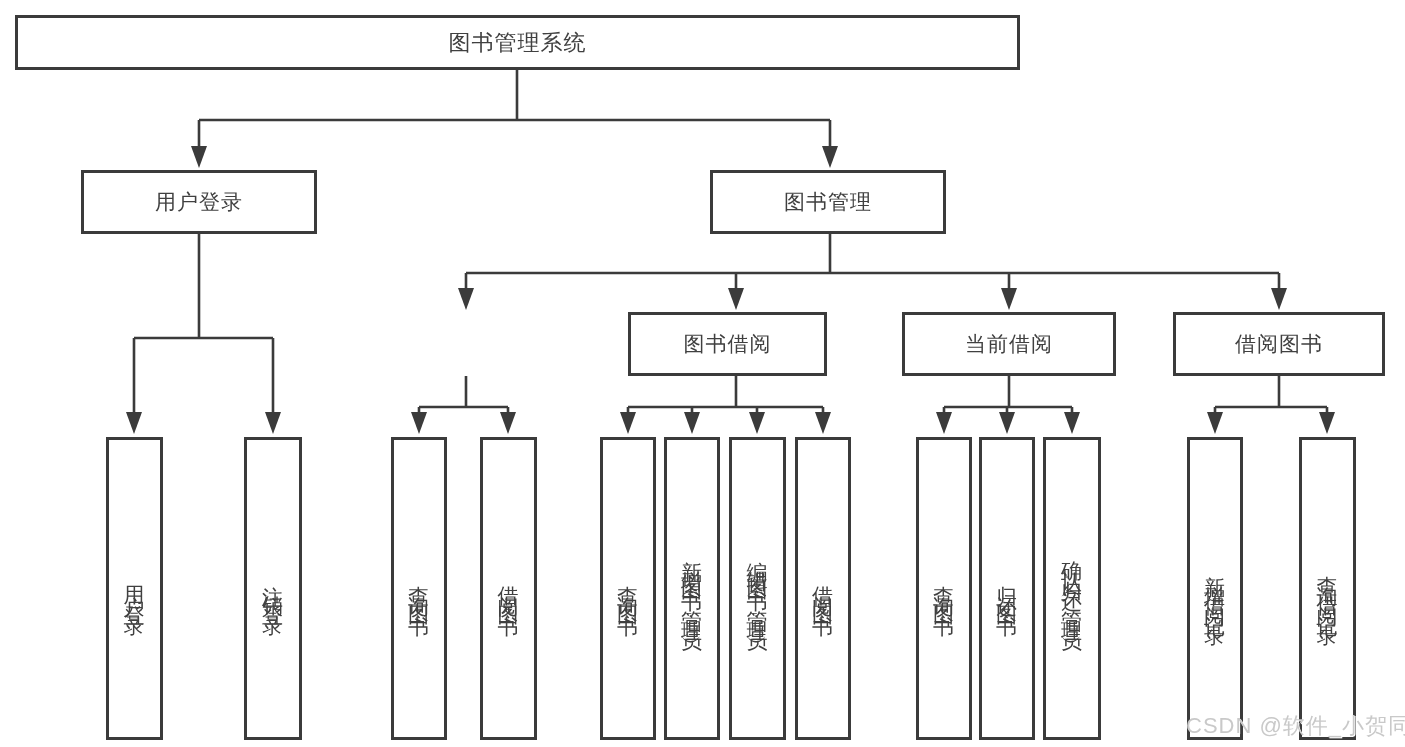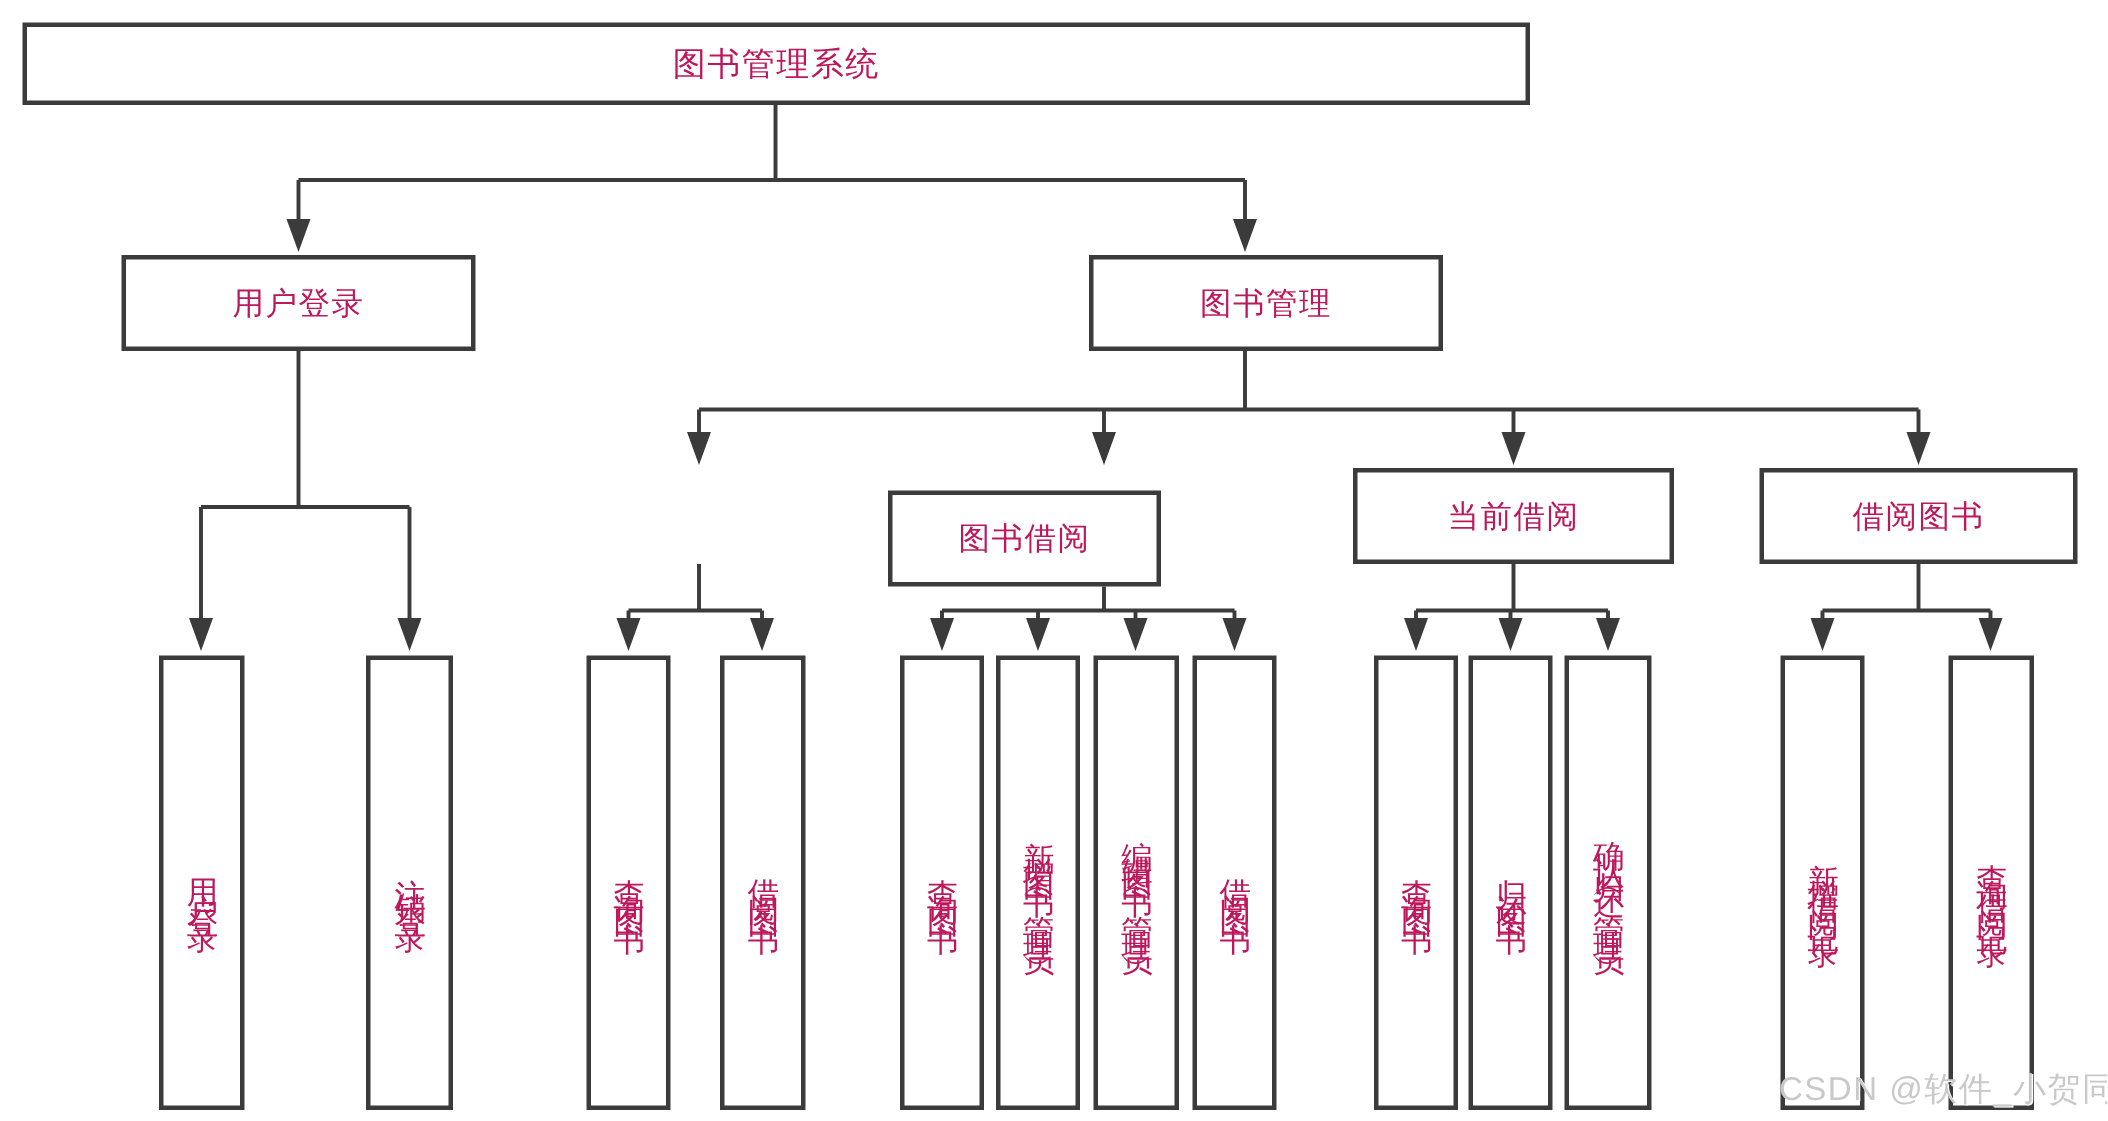--- a/index.html
+++ b/index.html
@@ -17,21 +17,21 @@
     width: 1405px; height: 747px;
     z-index: 0;
   }
   .ln { stroke: #3b3b3b; stroke-width: 2.6; fill: none; }
   .ah { fill: #3b3b3b; stroke: none; }
   .box {
     position: absolute;
     box-sizing: border-box;
     border: 3px solid #3b3b3b;
     background: #ffffff;
-    color: #be185d;
+    color: #404040;
     display: flex;
     align-items: center;
     justify-content: center;
     z-index: 1;
     font-size: 21px;
     letter-spacing: 1px;
     white-space: nowrap;
   }
   .root-box { font-size: 22px; }
   .vbox {
@@ -84,23 +84,23 @@
     <polygon class="ah" points="936,412 952,412 944,434"></polygon>
     <polygon class="ah" points="999,412 1015,412 1007,434"></polygon>
     <polygon class="ah" points="1064,412 1080,412 1072,434"></polygon>
     <polygon class="ah" points="1207,412 1223,412 1215,434"></polygon>
     <polygon class="ah" points="1319,412 1335,412 1327,434"></polygon>
   </svg>
 
   <div class="box root-box" style="left:15px; top:15px; width:1005px; height:55px;">图书管理系统</div>
 
   <div class="box" style="left:81px; top:170px; width:236px; height:64px;">用户登录</div>
-  <div class="box" style="left:726px; top:170px; width:236px; height:64px;">图书管理</div>
+  <div class="box" style="left:710px; top:170px; width:236px; height:64px;">图书管理</div>
 
-  <div class="box" style="left:592px; top:312px; width:182px; height:64px;margin-top:15px;">图书借阅</div>
+  <div class="box" style="left:628px; top:312px; width:199px; height:64px;">图书借阅</div>
   <div class="box" style="left:902px; top:312px; width:214px; height:64px;">当前借阅</div>
   <div class="box" style="left:1173px; top:312px; width:212px; height:64px;">借阅图书</div>
 
   <div class="box vbox" style="left:106px; top:437px; width:57px; height:303px;">用户登录</div>
   <div class="box vbox" style="left:244px; top:437px; width:58px; height:303px;">注销登录</div>
 
   <div class="box vbox" style="left:391px; top:437px; width:56px; height:303px;">查询图书</div>
   <div class="box vbox" style="left:480px; top:437px; width:57px; height:303px;">借阅图书</div>
 
   <div class="box vbox" style="left:600px; top:437px; width:56px; height:303px;">查询图书</div>

